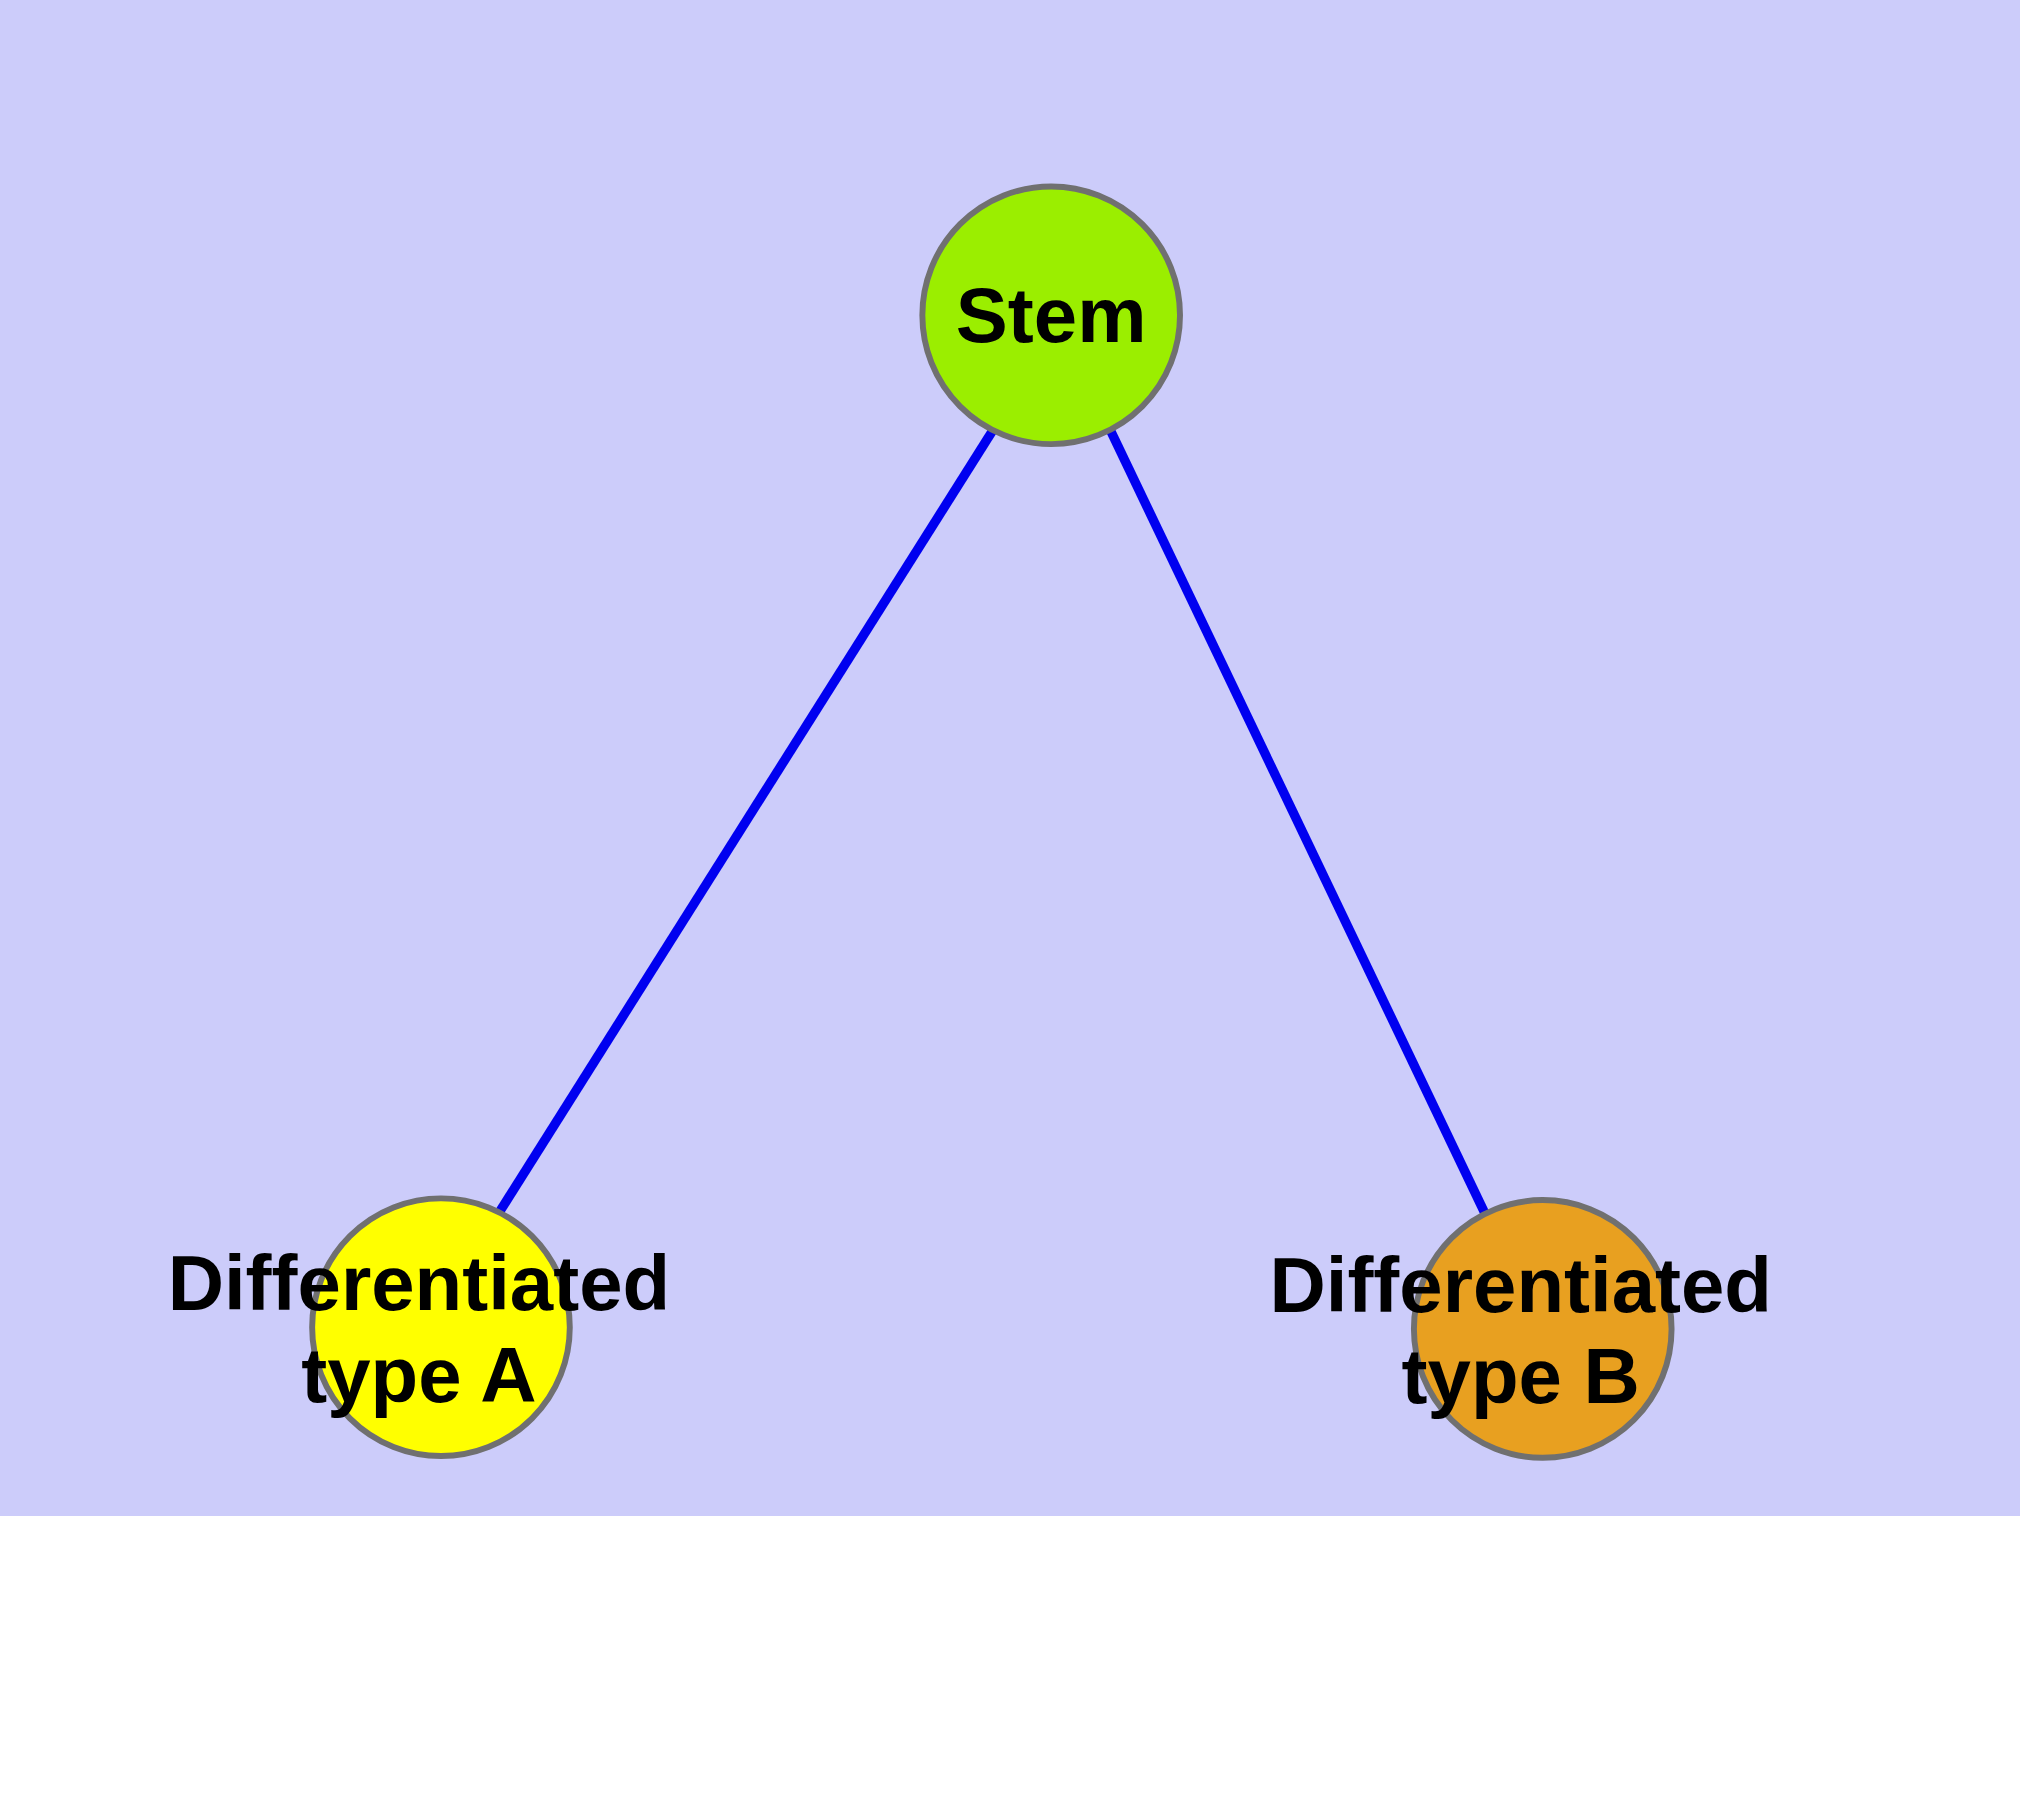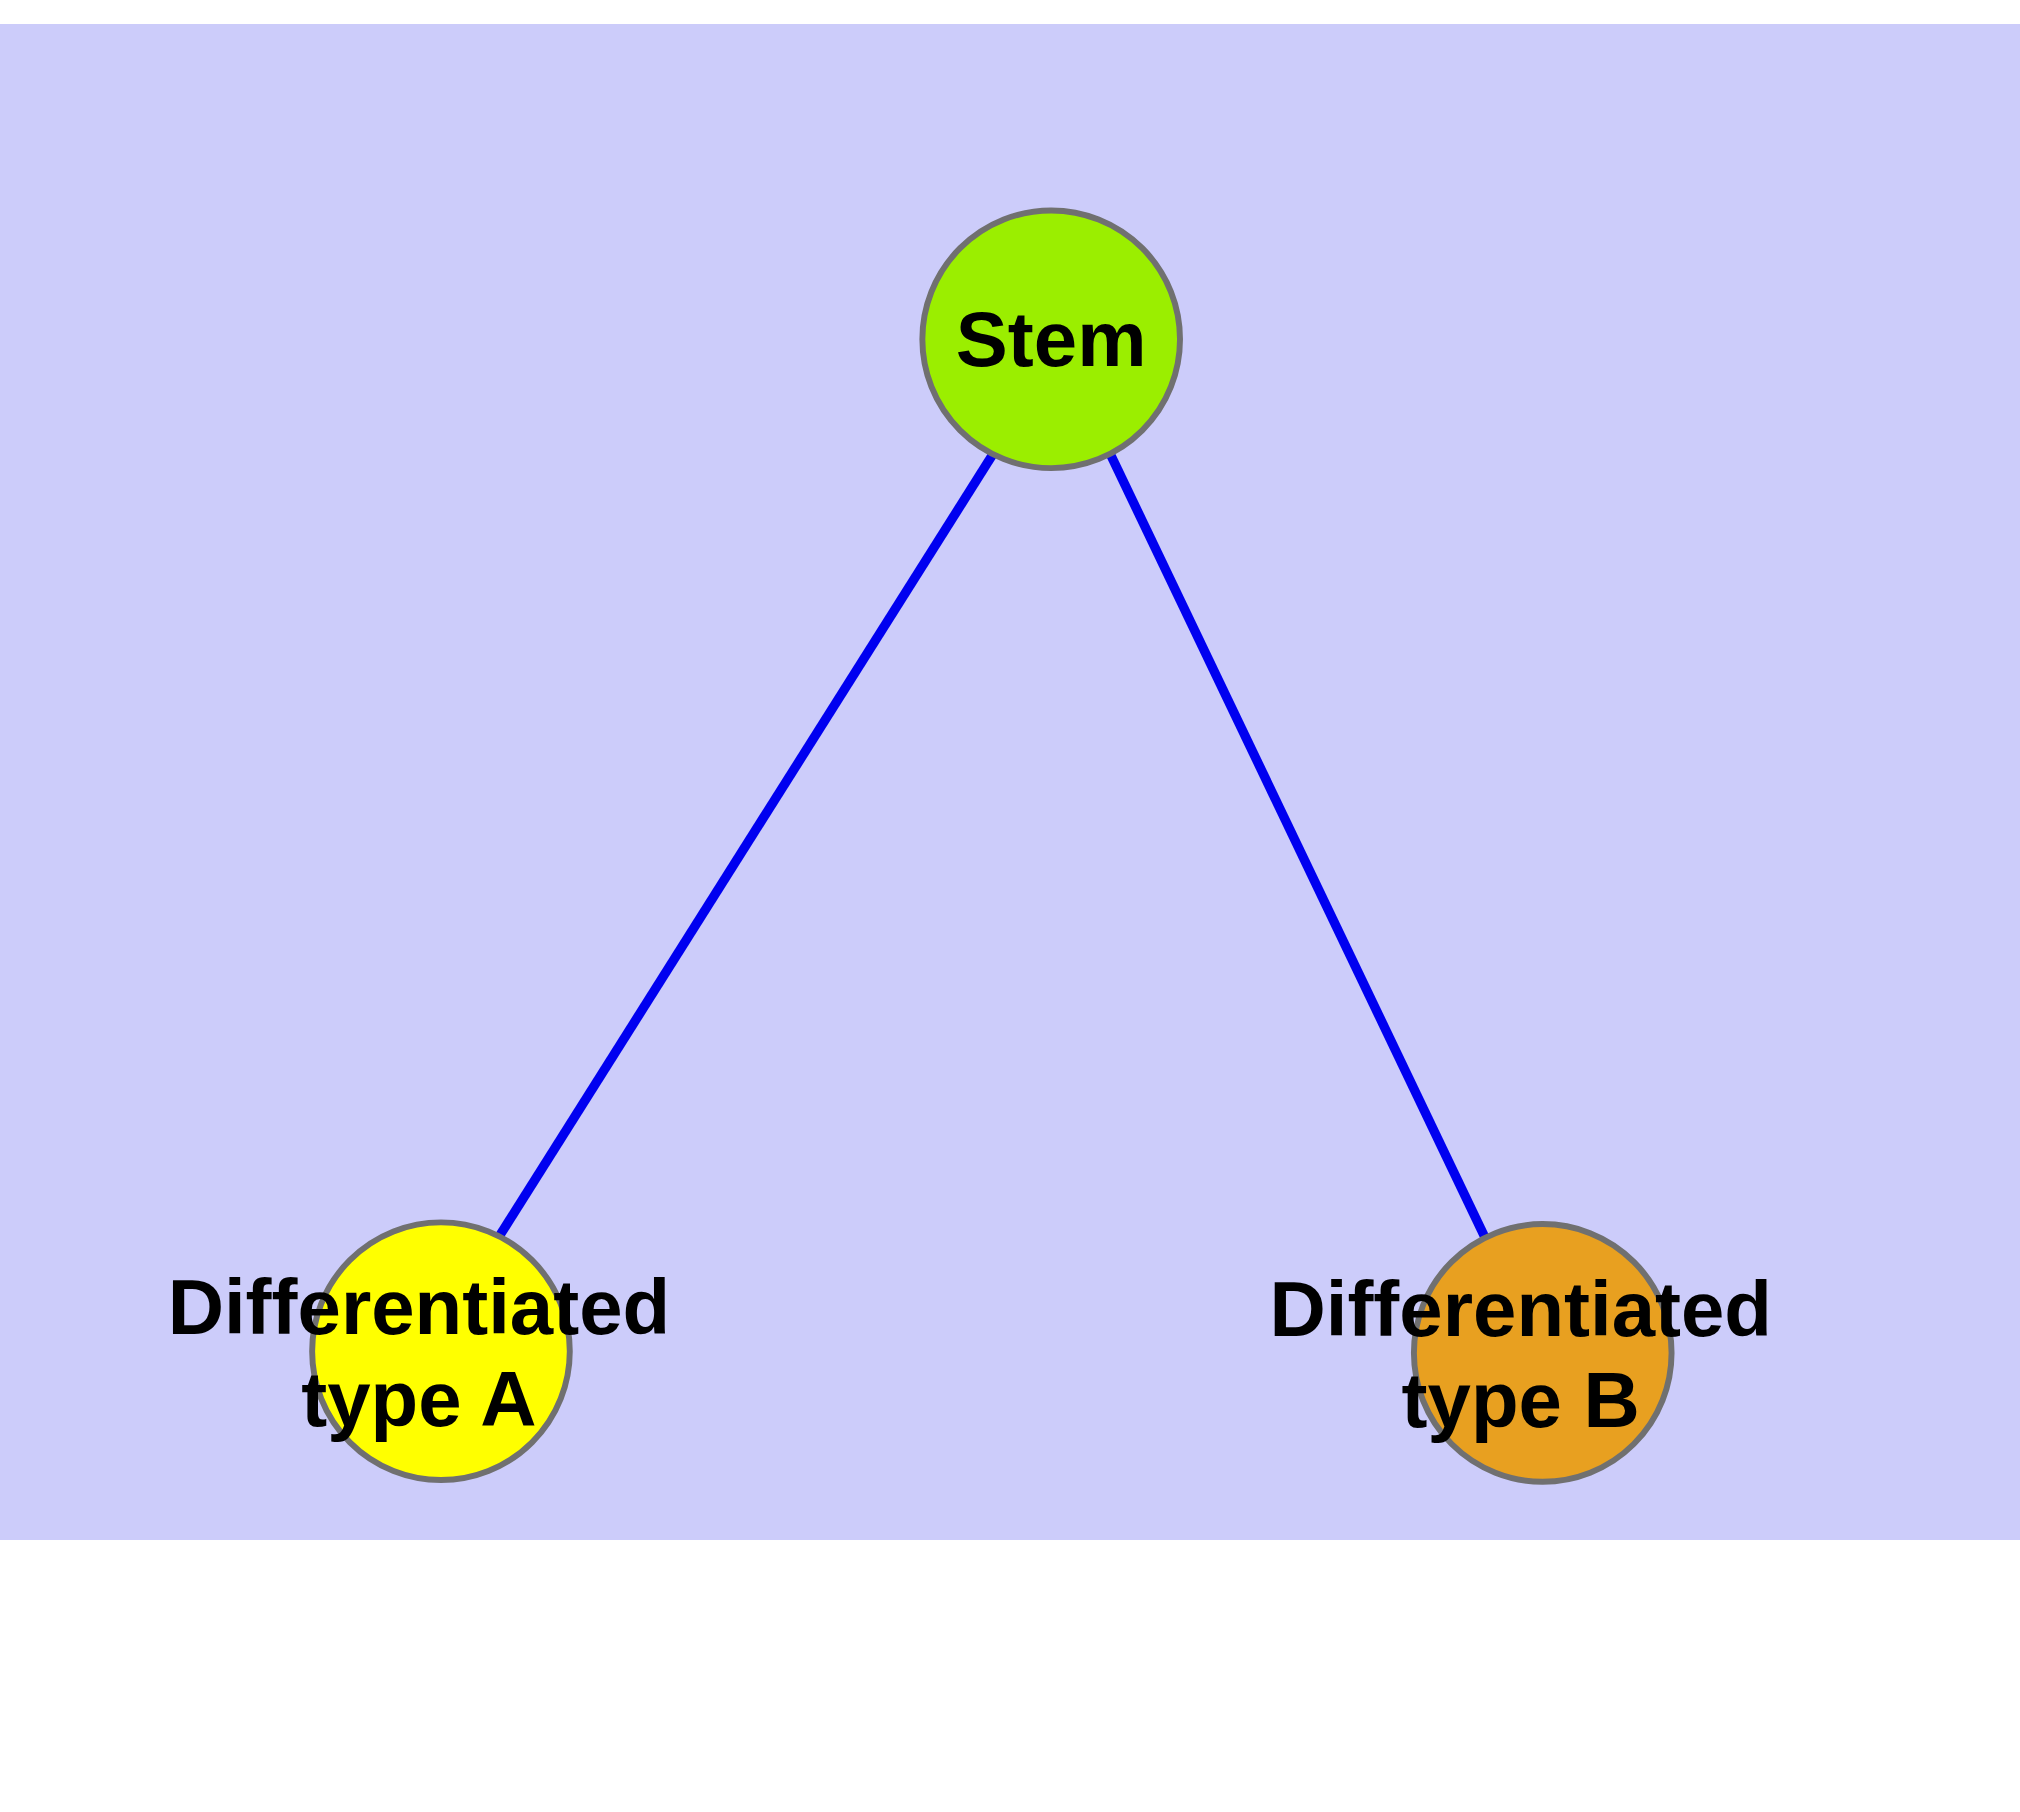--- a/index.html
+++ b/index.html
@@ -38,21 +38,21 @@
     font-weight: bold;
     font-size: 92px;
     fill: #000000;
     text-anchor: middle;
     dominant-baseline: auto;
   }
 </style>
 </head>
 <body>
 
-<div id="canvas" style="width: 2021px; height: 1516px; background: rgb(204, 204, 250); margin-top: 24px;">
+<div id="canvas" style="width: 2021px; height: 1516px; background: rgb(204, 204, 250);">
 
   <svg id="graph-svg" viewBox="0 0 2384 2138" xmlns="http://www.w3.org/2000/svg" style="width: 2021px; height: 1812px;">
 
     <rect x="0" y="0" width="2384" height="2138" fill="#ccccfa"></rect>
 
     <g>
       <line class="edge-line" x1="1171" y1="508" x2="589" y2="1430" stroke="#0000f0" stroke-width="11"></line>
       <line class="edge-line" x1="1310" y1="508" x2="1752" y2="1432" stroke="#0000f0" stroke-width="11"></line>
     </g>
 

